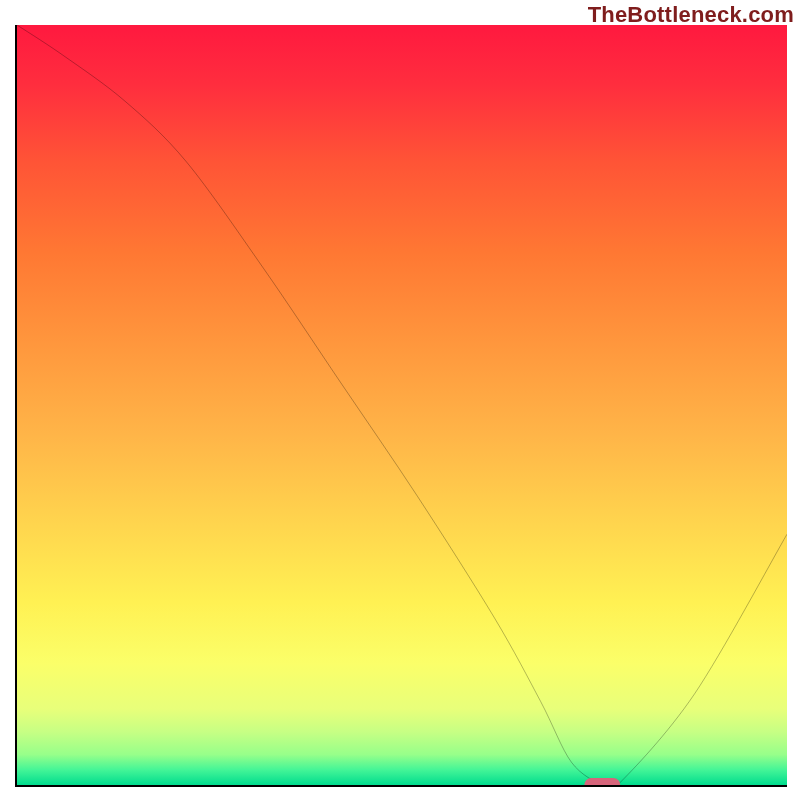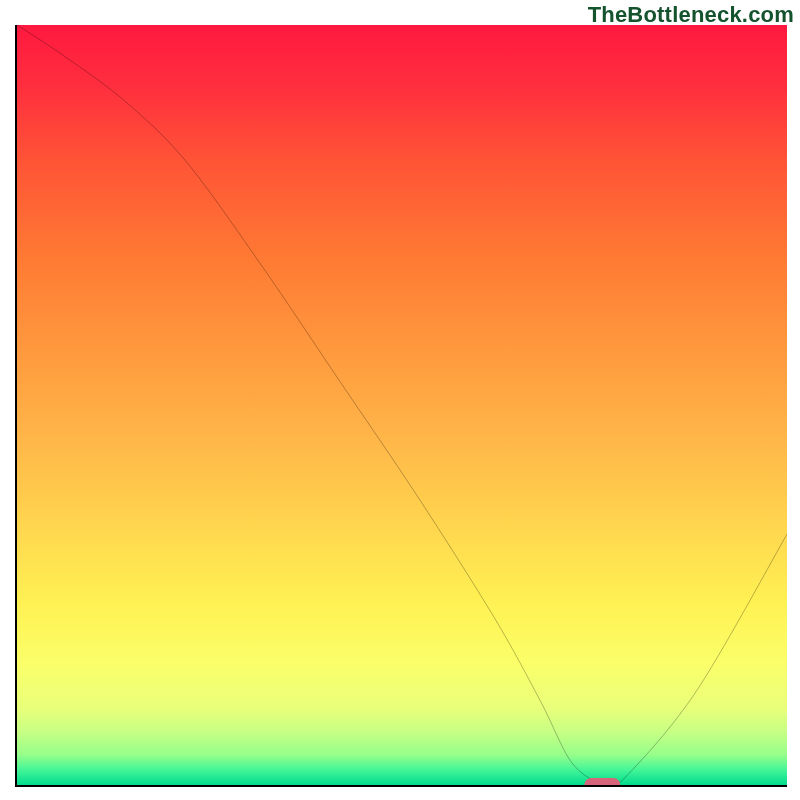--- a/index.html
+++ b/index.html
@@ -14,21 +14,21 @@
     position: relative;
     width: 800px;
     height: 800px;
   }
   .watermark {
     position: absolute;
     top: 2px;
     right: 6px;
     font-size: 22px;
     font-weight: 600;
-    color: #14532d;
+    color: #7f1d1d;
     letter-spacing: 0.2px;
     z-index: 10;
   }
   .plot-area {
     position: absolute;
     left: 15px;
     top: 25px;
     width: 770px;
     height: 760px;
     border-left: 2px solid #000;

